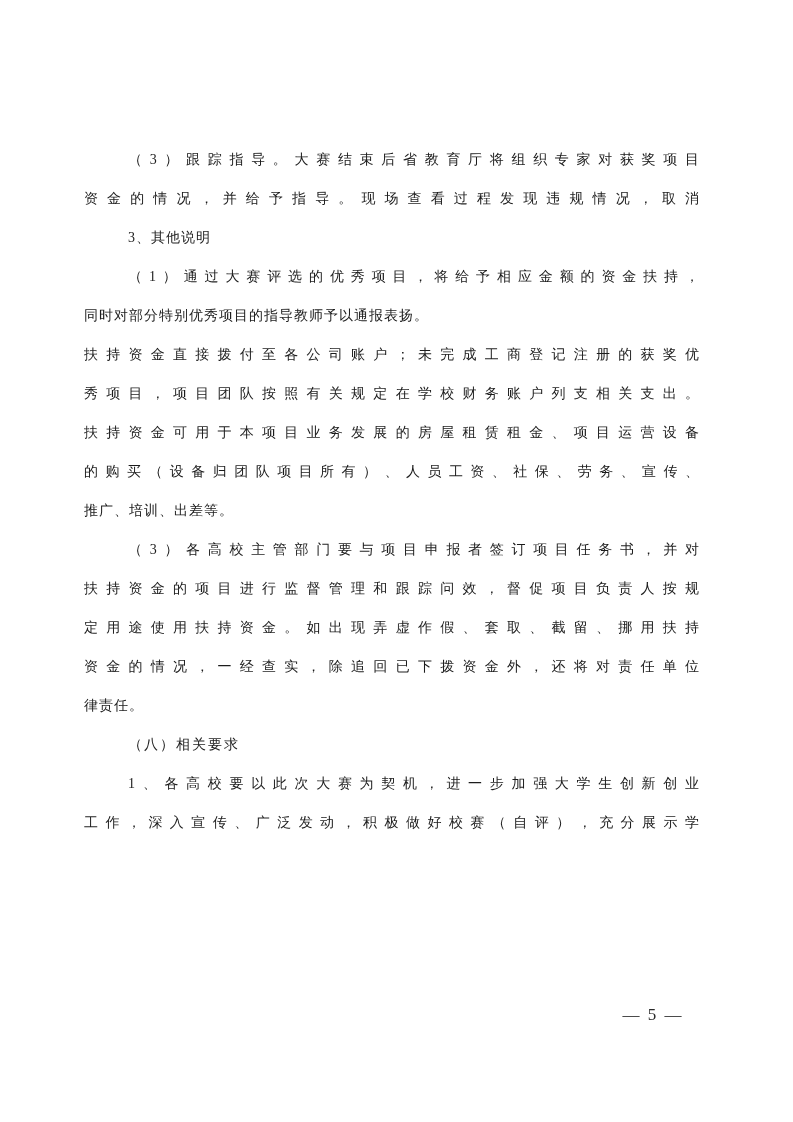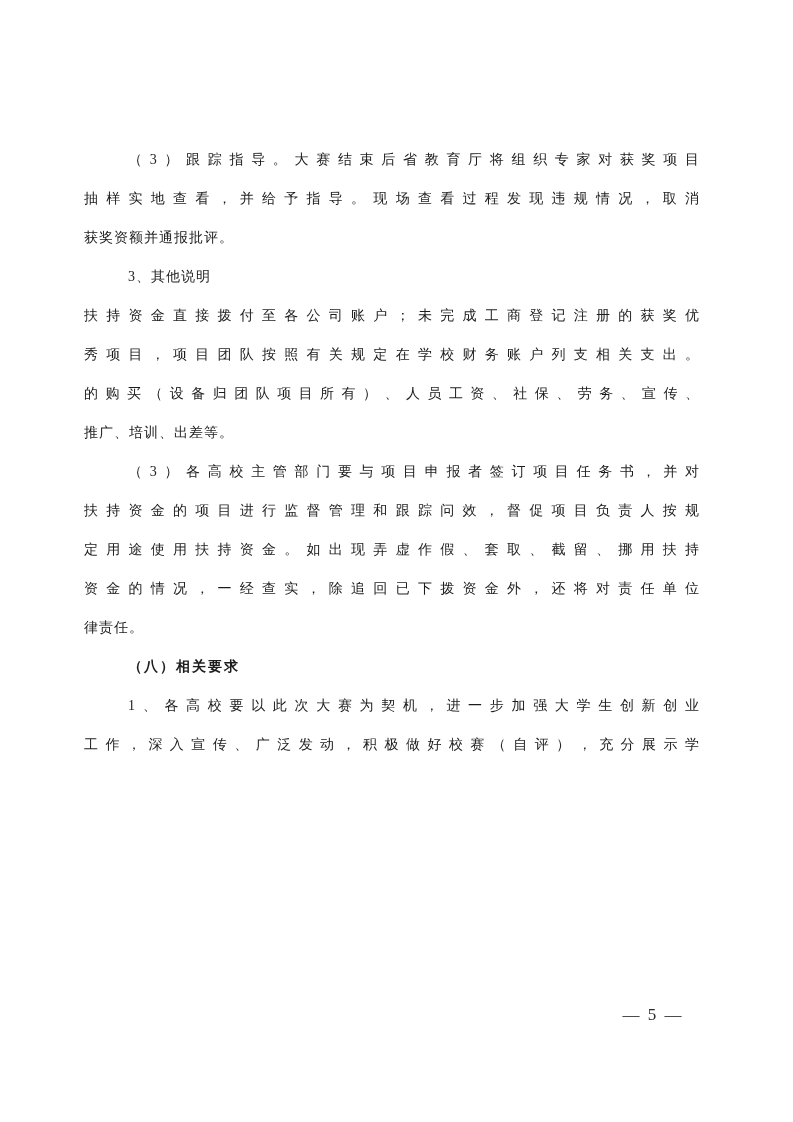--- a/index.html
+++ b/index.html
@@ -33,21 +33,21 @@
     text-align: left;
   }
   .line.indent {
     padding-left: 44px;
   }
   .line.fill {
     text-align: justify;
     text-align-last: justify;
   }
   .line.heading {
-    font-weight: 700;
+    font-weight: 400;
     letter-spacing: 2px;
   }
   .page-number {
     position: absolute;
     top: 1002px;
     left: 606px;
     width: 94px;
     height: 26px;
     line-height: 26px;
     font-size: 17px;
@@ -55,25 +55,27 @@
     letter-spacing: 2px;
     color: #2a2a2a;
   }
 </style>
 </head>
 <body>
 
 <div class="sheet">
   <div class="text-block">
       <div class="line indent fill">（3）跟踪指导。大赛结束后省教育厅将组织专家对获奖项目</div>
-      <div class="line fill">抽样实地查看，并给予指导。现场查看过程发现违规情况，取消</div>
-      <div class="line">获奖资额并通报批评。</div>
+      <div class="line fill">资金的情况，并给予指导。现场查看过程发现违规情况，取消</div>
       <div class="line indent">3、其他说明</div>
+      <div class="line indent fill">（1）通过大赛评选的优秀项目，将给予相应金额的资金扶持，</div>
+      <div class="line">同时对部分特别优秀项目的指导教师予以通报表扬。</div>
       <div class="line fill">扶持资金直接拨付至各公司账户；未完成工商登记注册的获奖优</div>
       <div class="line fill">秀项目，项目团队按照有关规定在学校财务账户列支相关支出。</div>
+      <div class="line fill">扶持资金可用于本项目业务发展的房屋租赁租金、项目运营设备</div>
       <div class="line fill">的购买（设备归团队项目所有）、人员工资、社保、劳务、宣传、</div>
       <div class="line">推广、培训、出差等。</div>
       <div class="line indent fill">（3）各高校主管部门要与项目申报者签订项目任务书，并对</div>
       <div class="line fill">扶持资金的项目进行监督管理和跟踪问效，督促项目负责人按规</div>
       <div class="line fill">定用途使用扶持资金。如出现弄虚作假、套取、截留、挪用扶持</div>
       <div class="line fill">资金的情况，一经查实，除追回已下拨资金外，还将对责任单位</div>
       <div class="line">律责任。</div>
       <div class="line indent heading">（八）相关要求</div>
       <div class="line indent fill">1、各高校要以此次大赛为契机，进一步加强大学生创新创业</div>
       <div class="line fill">工作，深入宣传、广泛发动，积极做好校赛（自评），充分展示学</div>

